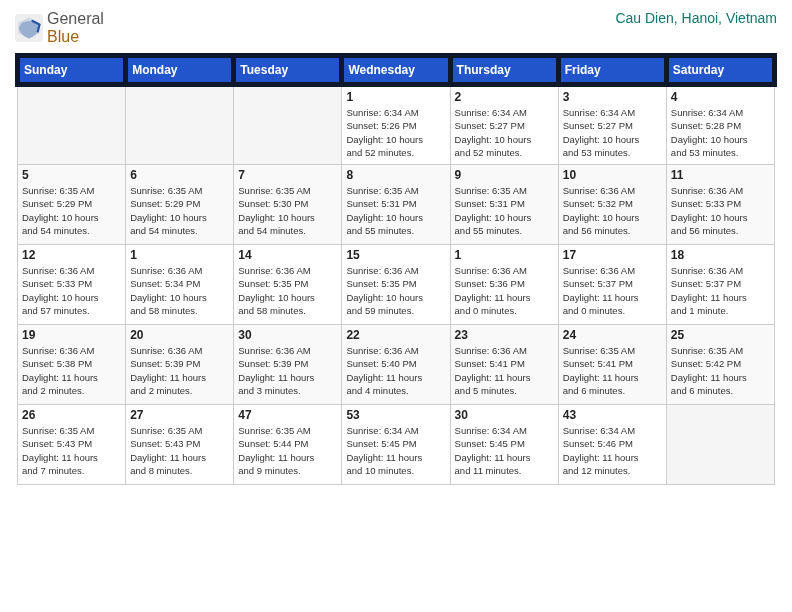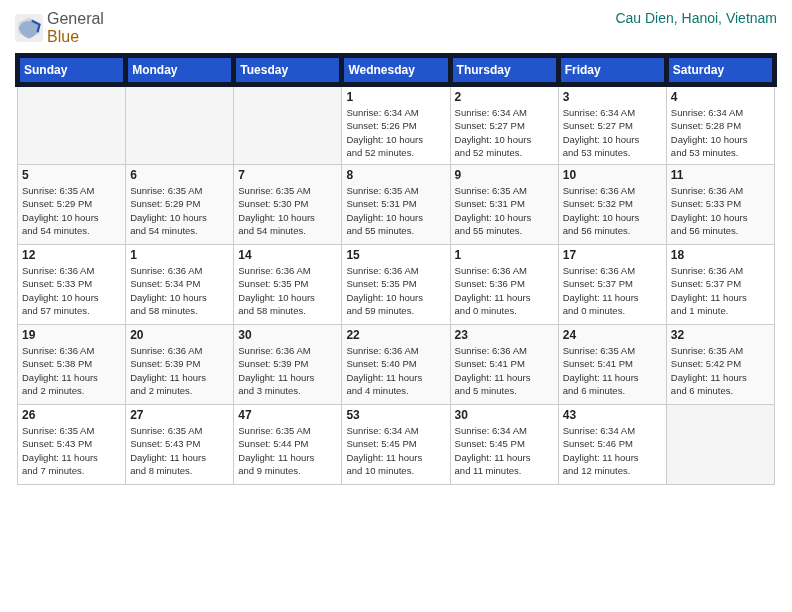--- a/index.html
+++ b/index.html
@@ -299,21 +299,21 @@
 and 5 minutes.</div>
           </td>
           <td>
             <span class="day-num">24</span>
             <div class="cell-info" style="white-space: pre-line;">Sunrise: 6:35 AM
 Sunset: 5:41 PM
 Daylight: 11 hours
 and 6 minutes.</div>
           </td>
           <td>
-            <span class="day-num">32</span>
+            <span class="day-num">25</span>
             <div class="cell-info" style="white-space: pre-line;">Sunrise: 6:35 AM
 Sunset: 5:42 PM
 Daylight: 11 hours
 and 6 minutes.</div>
           </td>
         </tr>
         <tr>
           <td>
             <span class="day-num">26</span>
             <div class="cell-info" style="white-space: pre-line;">Sunrise: 6:35 AM

